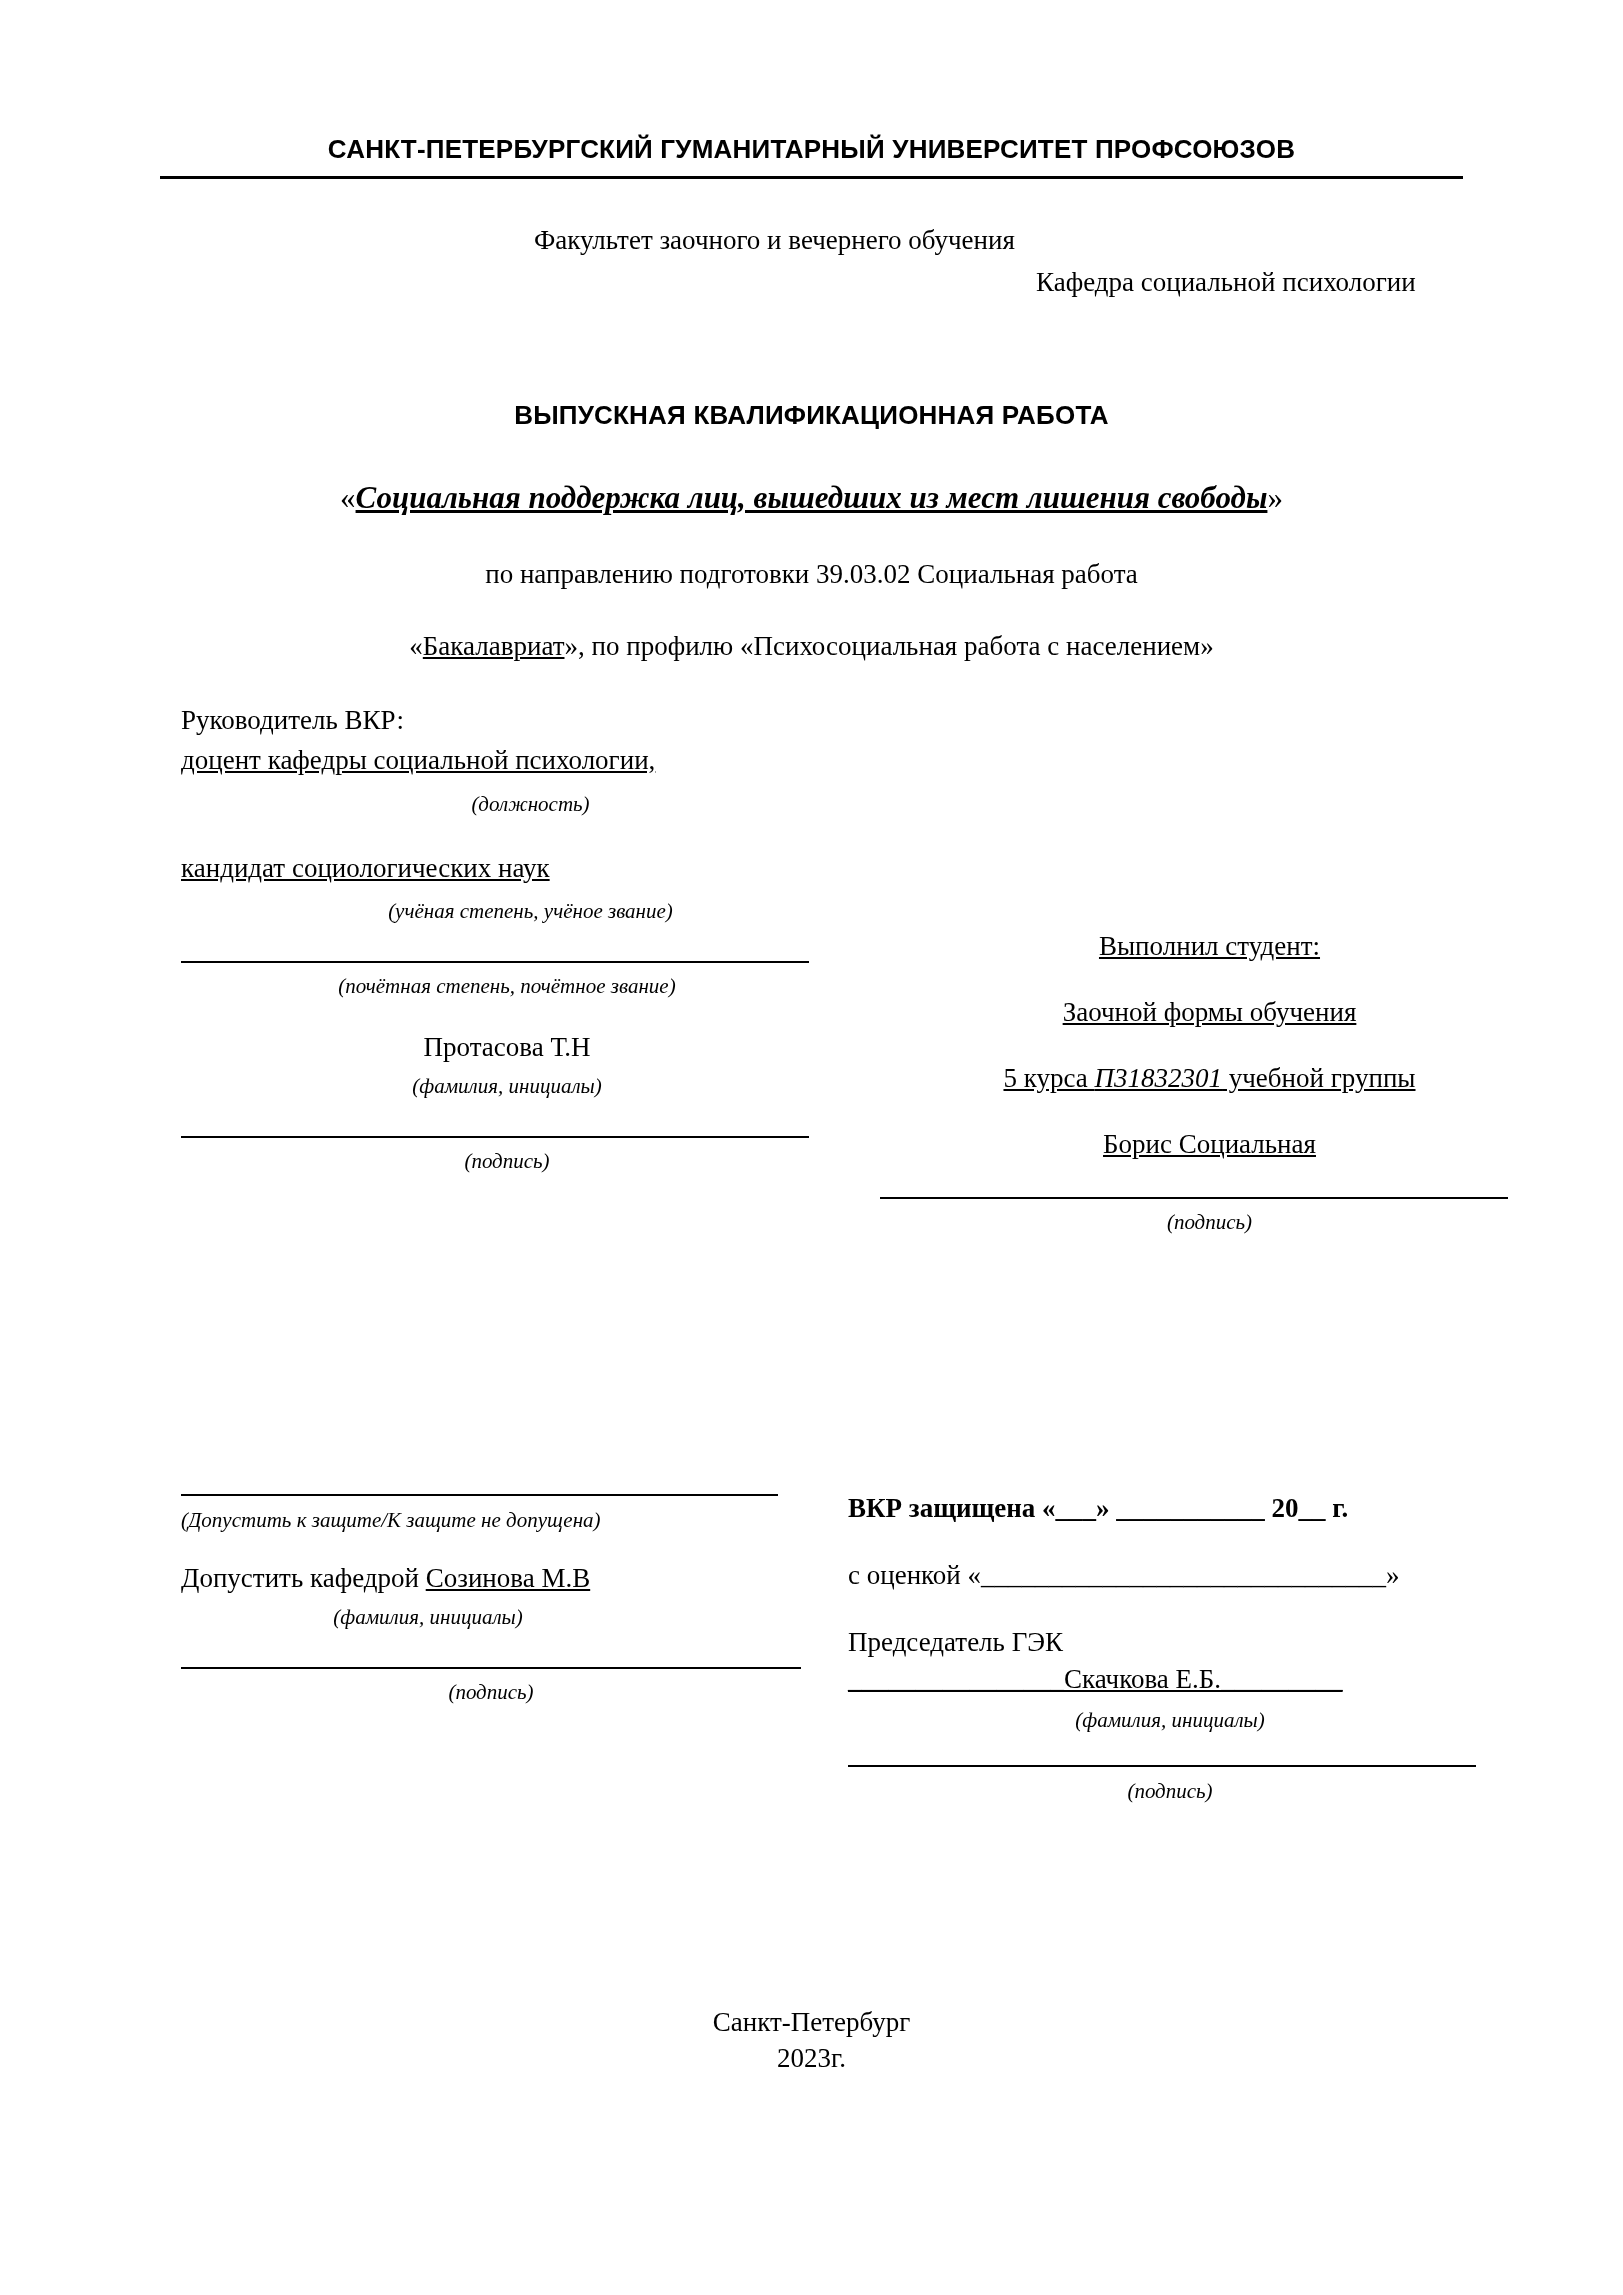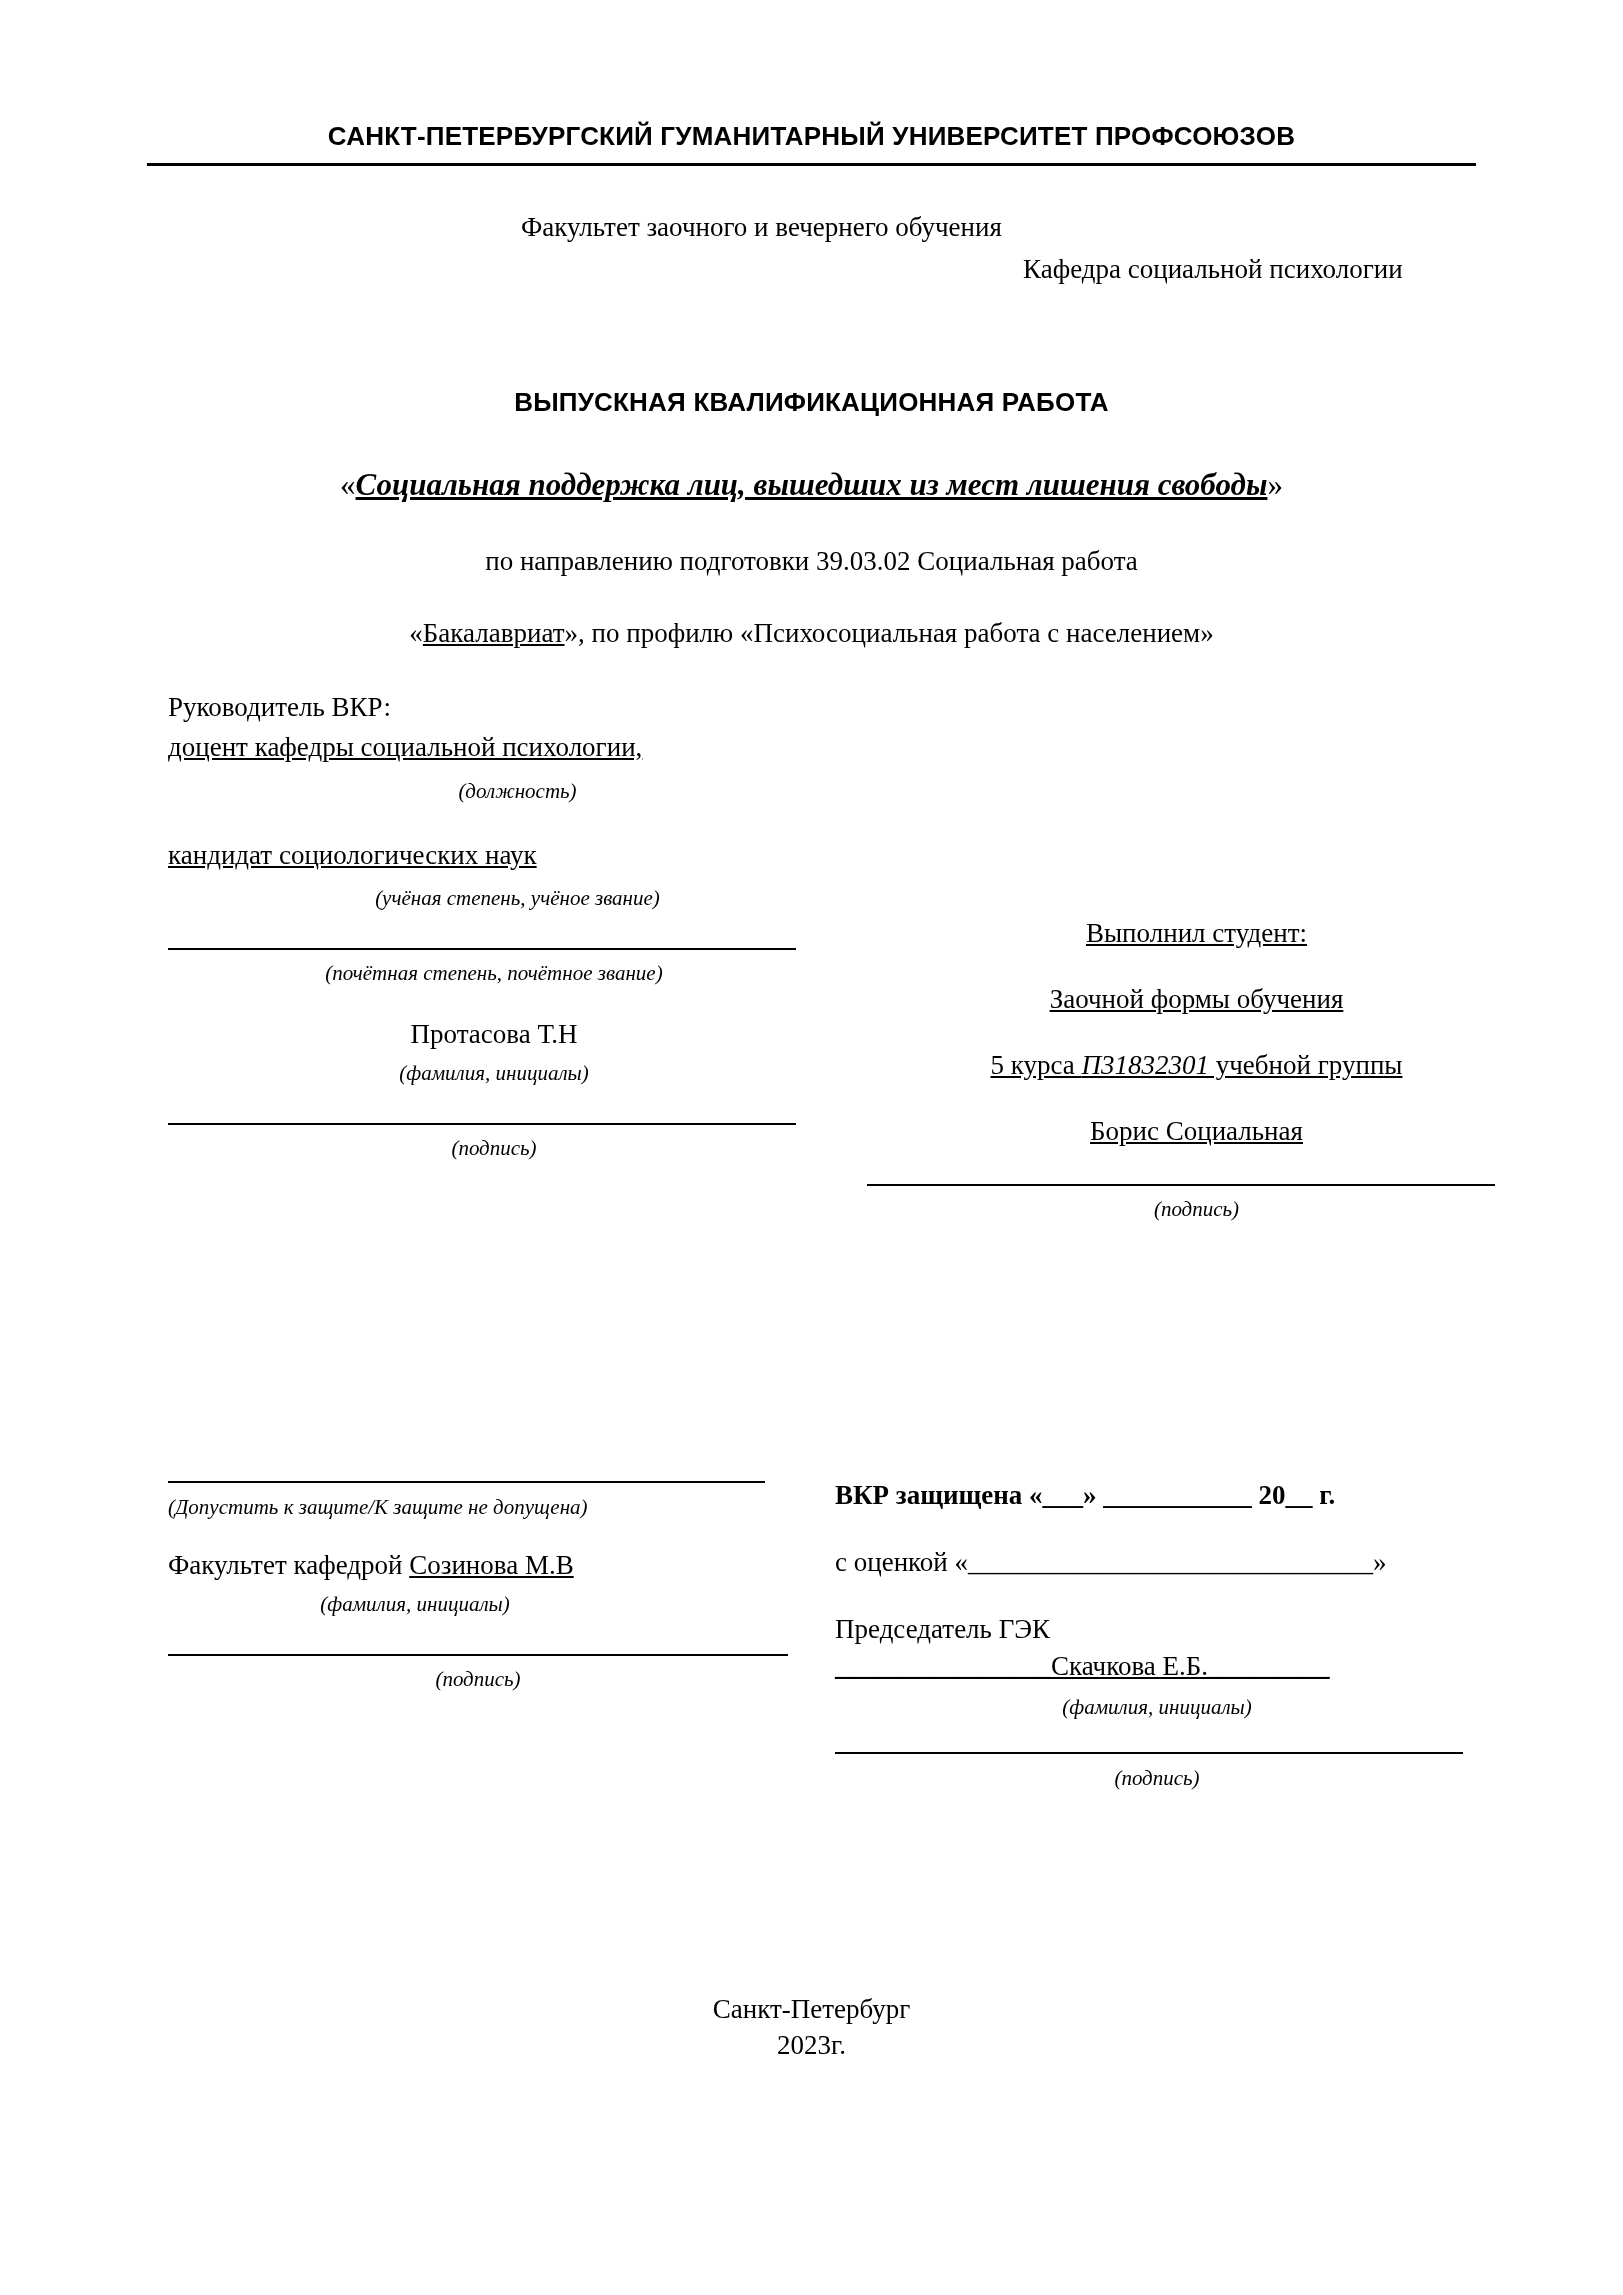--- a/index.html
+++ b/index.html
@@ -12,21 +12,21 @@
     height: 2295px;
     font-family: "Liberation Serif", serif;
     color: #000000;
     position: relative;
   }
   .page {
     position: relative;
     width: 1623px;
     height: 2295px;
     box-sizing: border-box;
-    padding: 3px;
+    padding: 16px;
   }
 
   
   .univ-header {
     text-align: center;
     font-family: "Liberation Sans", sans-serif;
     font-weight: bold;
     font-size: 26px;
     letter-spacing: 0.2px;
     padding-top: 118px;
@@ -261,21 +261,21 @@
     </div>
 
   </div>
 
   <div class="bottom">
 
     <div class="bl-left">
       <div class="ruleline rule-left" style="width:597px;margin-top:0"></div>
       <div class="admit-caption">(Допустить к защите/К защите не допущена)</div>
 
-      <div class="head-dept"><span>Факультет кафедрой </span><span class="u-line">Созинова М.В</span></div>
+      <div class="head-dept"><span>Допустить кафедрой </span><span class="u-line">Созинова М.В</span></div>
       <div class="caption" style="padding-right:126px">(фамилия, инициалы)</div>
 
       <div class="ruleline rule-left" style="width:620px"></div>
       <div class="caption">(подпись)</div>
     </div>
 
     <div class="bl-right">
       <div class="defended">ВКР защищена «___» ___________ 20__ г.</div>
       <div class="grade">с оценкой «______________________________»</div>
       <div class="chair">Председатель ГЭК</div>

